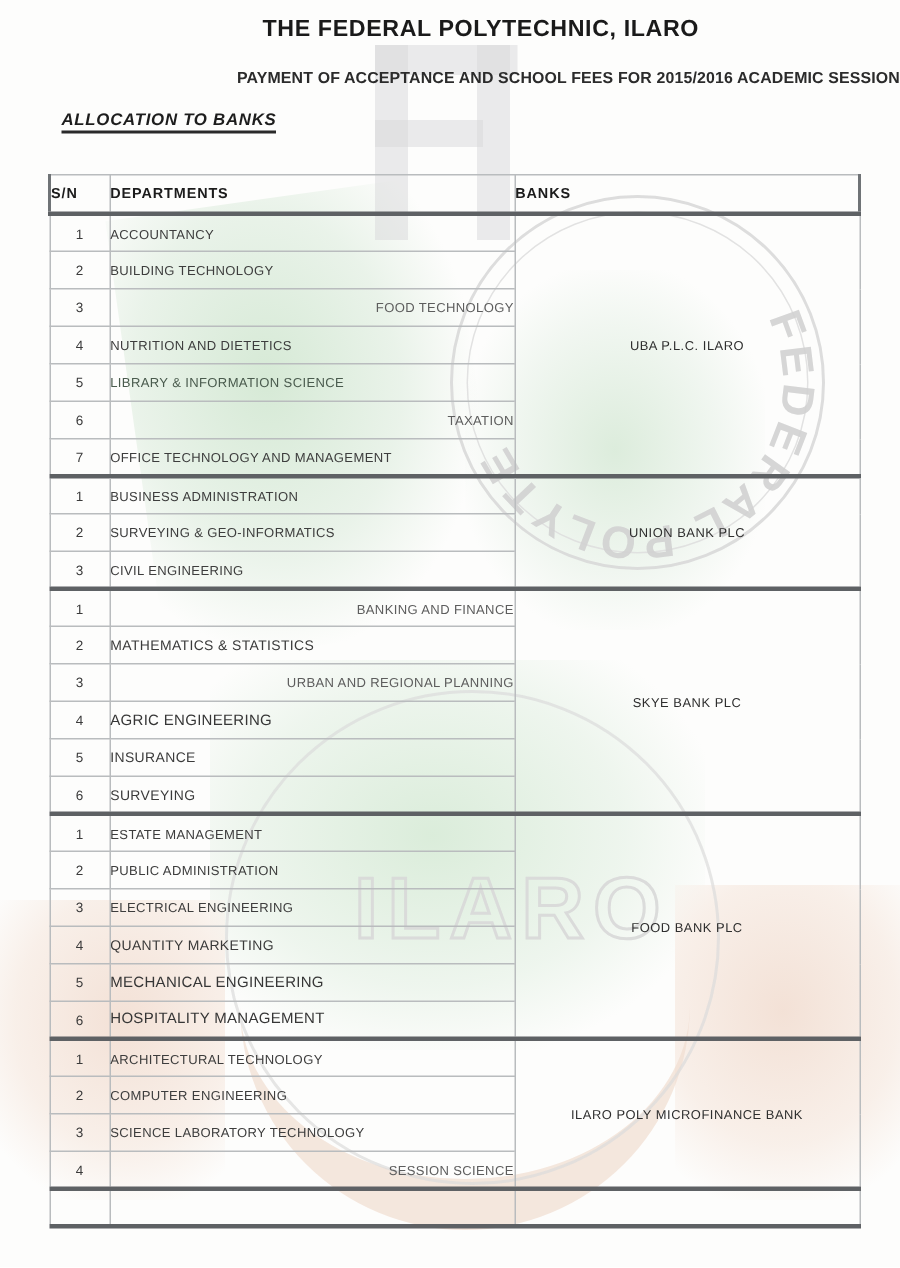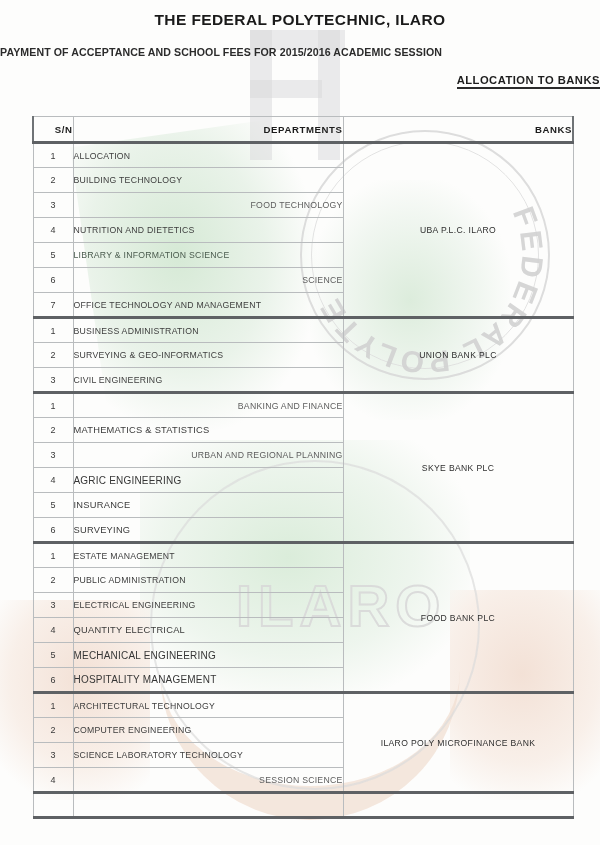--- a/index.html
+++ b/index.html
@@ -115,45 +115,46 @@
     border-radius: 0 0 150px 150px;
     opacity: .7;
   }
   .wm-grey-bar {
     position: absolute;
     background: #d7d8d9;
     opacity: .5;
   }
 
   
-  .headings { position: relative; z-index: 2; }
+  .headings { position: relative; z-index: 2; padding-left: 41px; }
   .doc-title {
     text-align: center;
     font-size: 15.5px;
     font-weight: bold;
     letter-spacing: .4px;
     color: #1a1a1a;
     margin: 11px 0 0 0;
     font-family: "Liberation Sans", sans-serif;
   }
   .doc-subtitle {
-    text-align: left;
+    text-align: right;
     font-size: 10.6px;
     font-weight: bold;
     letter-spacing: .1px;
     color: #2b2b2b;
     margin: 17px 0 0 0;
   }
   .doc-section {
-    text-align: right;
+    text-align: left;
     font-size: 11.2px;
     font-weight: bold;
     letter-spacing: .5px;
     color: #1d1d1d;
     margin: 16px 0 0 0;
+    font-style: italic;
   }
   .doc-section span { border-bottom: 2px solid #2a2a2a; padding-bottom: 1px; }
 
   
   .table-wrap {
     position: absolute;
     left: 32px; top: 116px;
     width: 540px;
     z-index: 2;
   }
@@ -171,21 +172,21 @@
     border: 1px solid #b9bcbe;
     padding: 0;
     background: transparent;
   }
   thead th {
     height: 26px;
     font-size: 9.6px;
     font-weight: bold;
     letter-spacing: .6px;
     color: #1c1c1c;
-    text-align: right;
+    text-align: left;
     vertical-align: middle;
     border-bottom: 3px solid #6a6d70;
     border-top: 2px solid #6f7376;
   }
   thead th.th-sn   { border-left: 2px solid #6f7376; }
   thead th.th-bank { border-right: 2px solid #6f7376; margin-top: 29px; }
 
   td.sn {
     text-align: center;
     font-size: 9px;
@@ -267,42 +268,42 @@
       <thead>
         <tr>
           <th class="th-sn">S/N</th>
           <th class="th-dept">DEPARTMENTS</th>
           <th class="th-bank">BANKS</th>
         </tr>
       </thead>
       <tbody id="table-body">
           <tr class="row group-start">
             <td class="sn">1</td>
-            <td class="dept">ALLOCATION</td>
+            <td class="dept">ACCOUNTANCY</td>
             <td class="bank" rowspan="7">UBA P.L.C. ILARO</td>
           </tr>
           <tr class="row">
             <td class="sn">2</td>
             <td class="dept">BUILDING  TECHNOLOGY</td>
           </tr>
           <tr class="row">
             <td class="sn">3</td>
             <td class="dept faint">FOOD TECHNOLOGY</td>
           </tr>
           <tr class="row">
             <td class="sn">4</td>
             <td class="dept">NUTRITION AND DIETETICS</td>
           </tr>
           <tr class="row">
             <td class="sn">5</td>
             <td class="dept green">LIBRARY &amp; INFORMATION SCIENCE</td>
           </tr>
           <tr class="row">
             <td class="sn">6</td>
-            <td class="dept faint">SCIENCE</td>
+            <td class="dept faint">TAXATION</td>
           </tr>
           <tr class="row">
             <td class="sn">7</td>
             <td class="dept">OFFICE TECHNOLOGY AND MANAGEMENT</td>
           </tr>
           <tr class="row group-start">
             <td class="sn">1</td>
             <td class="dept">BUSINESS ADMINISTRATION</td>
             <td class="bank" rowspan="3">UNION BANK PLC</td>
           </tr>
@@ -347,21 +348,21 @@
           <tr class="row">
             <td class="sn">2</td>
             <td class="dept">PUBLIC ADMINISTRATION</td>
           </tr>
           <tr class="row">
             <td class="sn">3</td>
             <td class="dept">ELECTRICAL ENGINEERING</td>
           </tr>
           <tr class="row">
             <td class="sn">4</td>
-            <td class="dept mid">QUANTITY ELECTRICAL</td>
+            <td class="dept mid">QUANTITY MARKETING</td>
           </tr>
           <tr class="row">
             <td class="sn">5</td>
             <td class="dept big">MECHANICAL ENGINEERING</td>
           </tr>
           <tr class="row">
             <td class="sn">6</td>
             <td class="dept big">HOSPITALITY MANAGEMENT</td>
           </tr>
           <tr class="row group-start">

